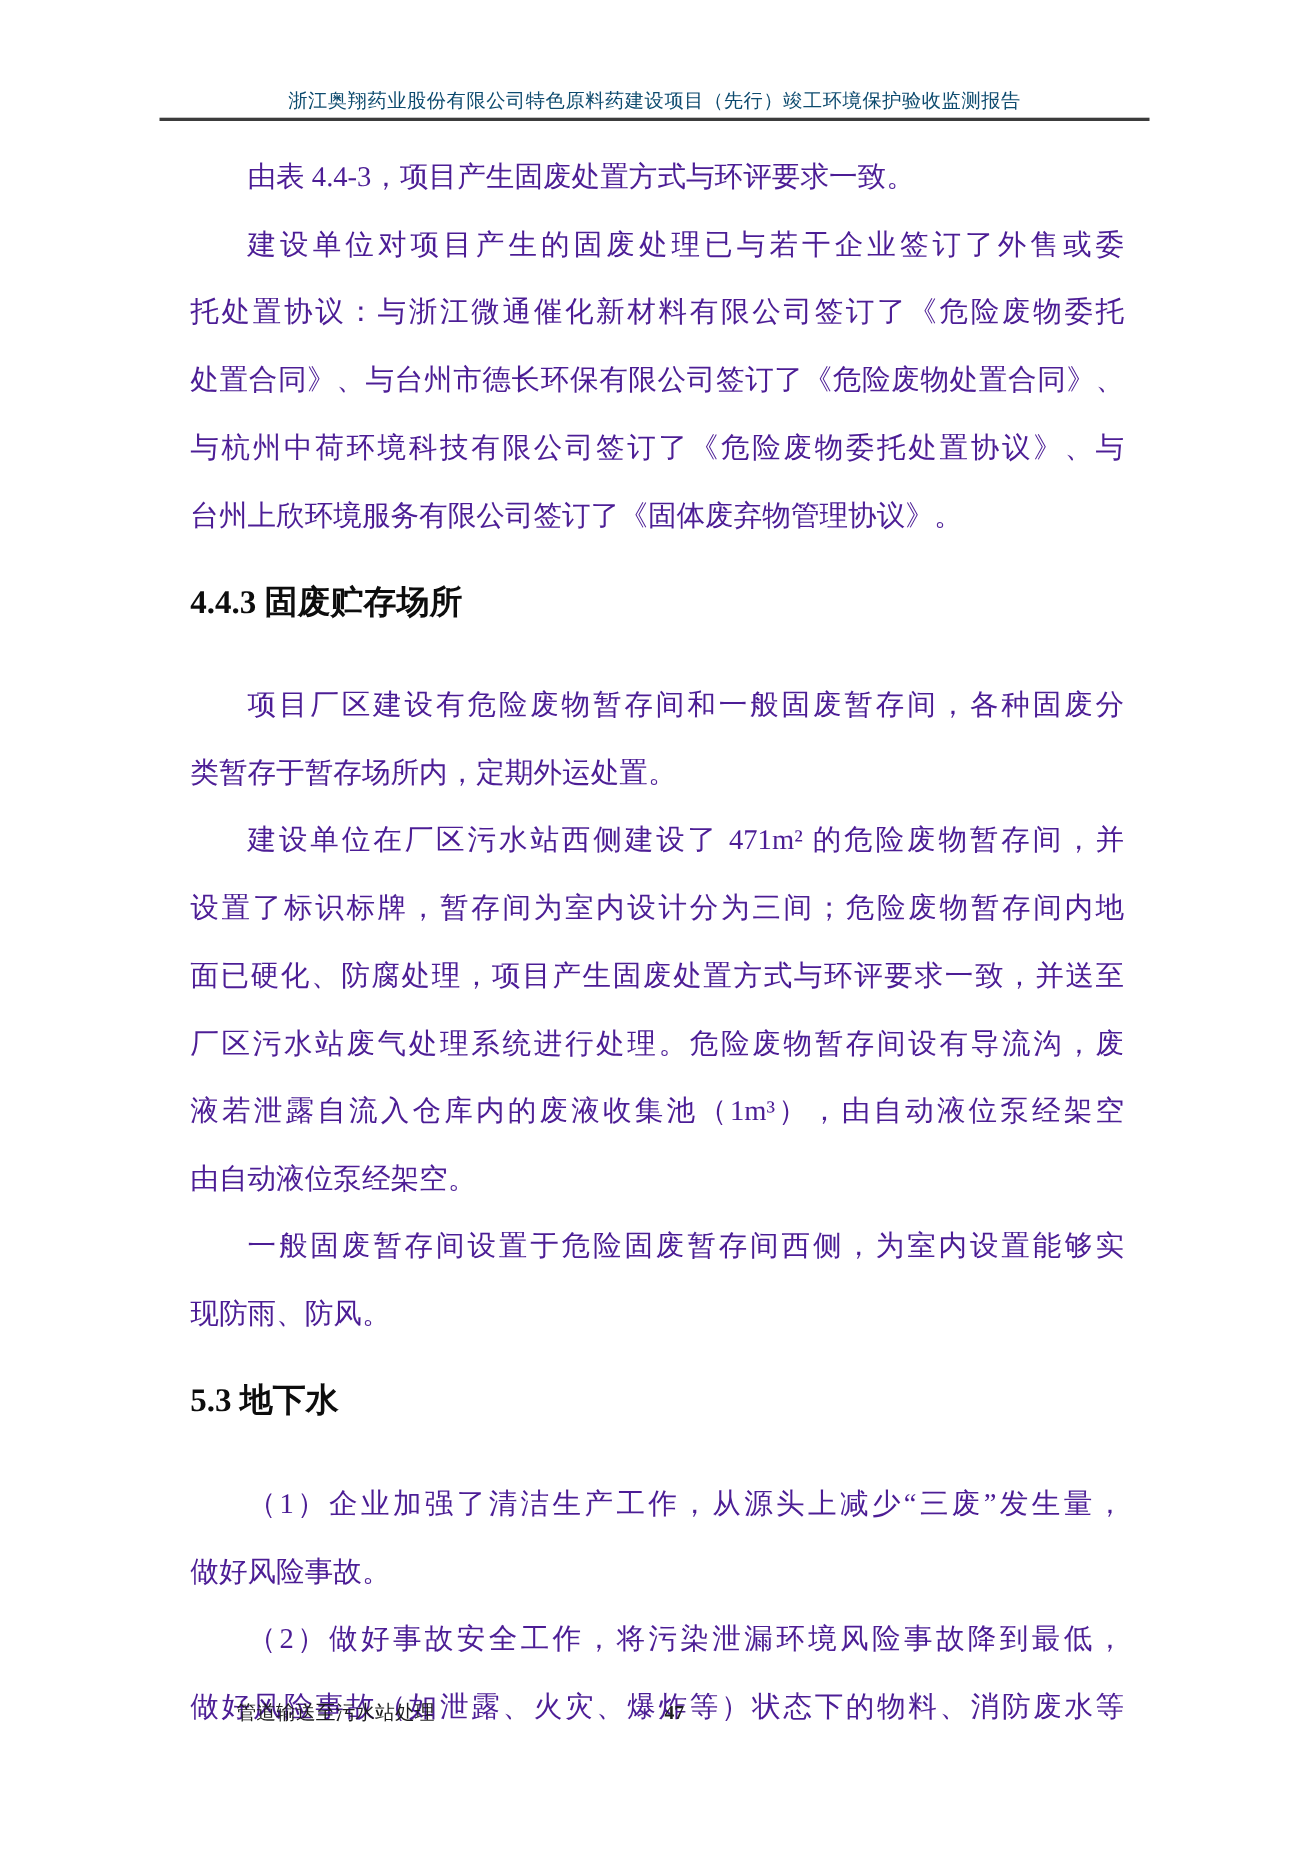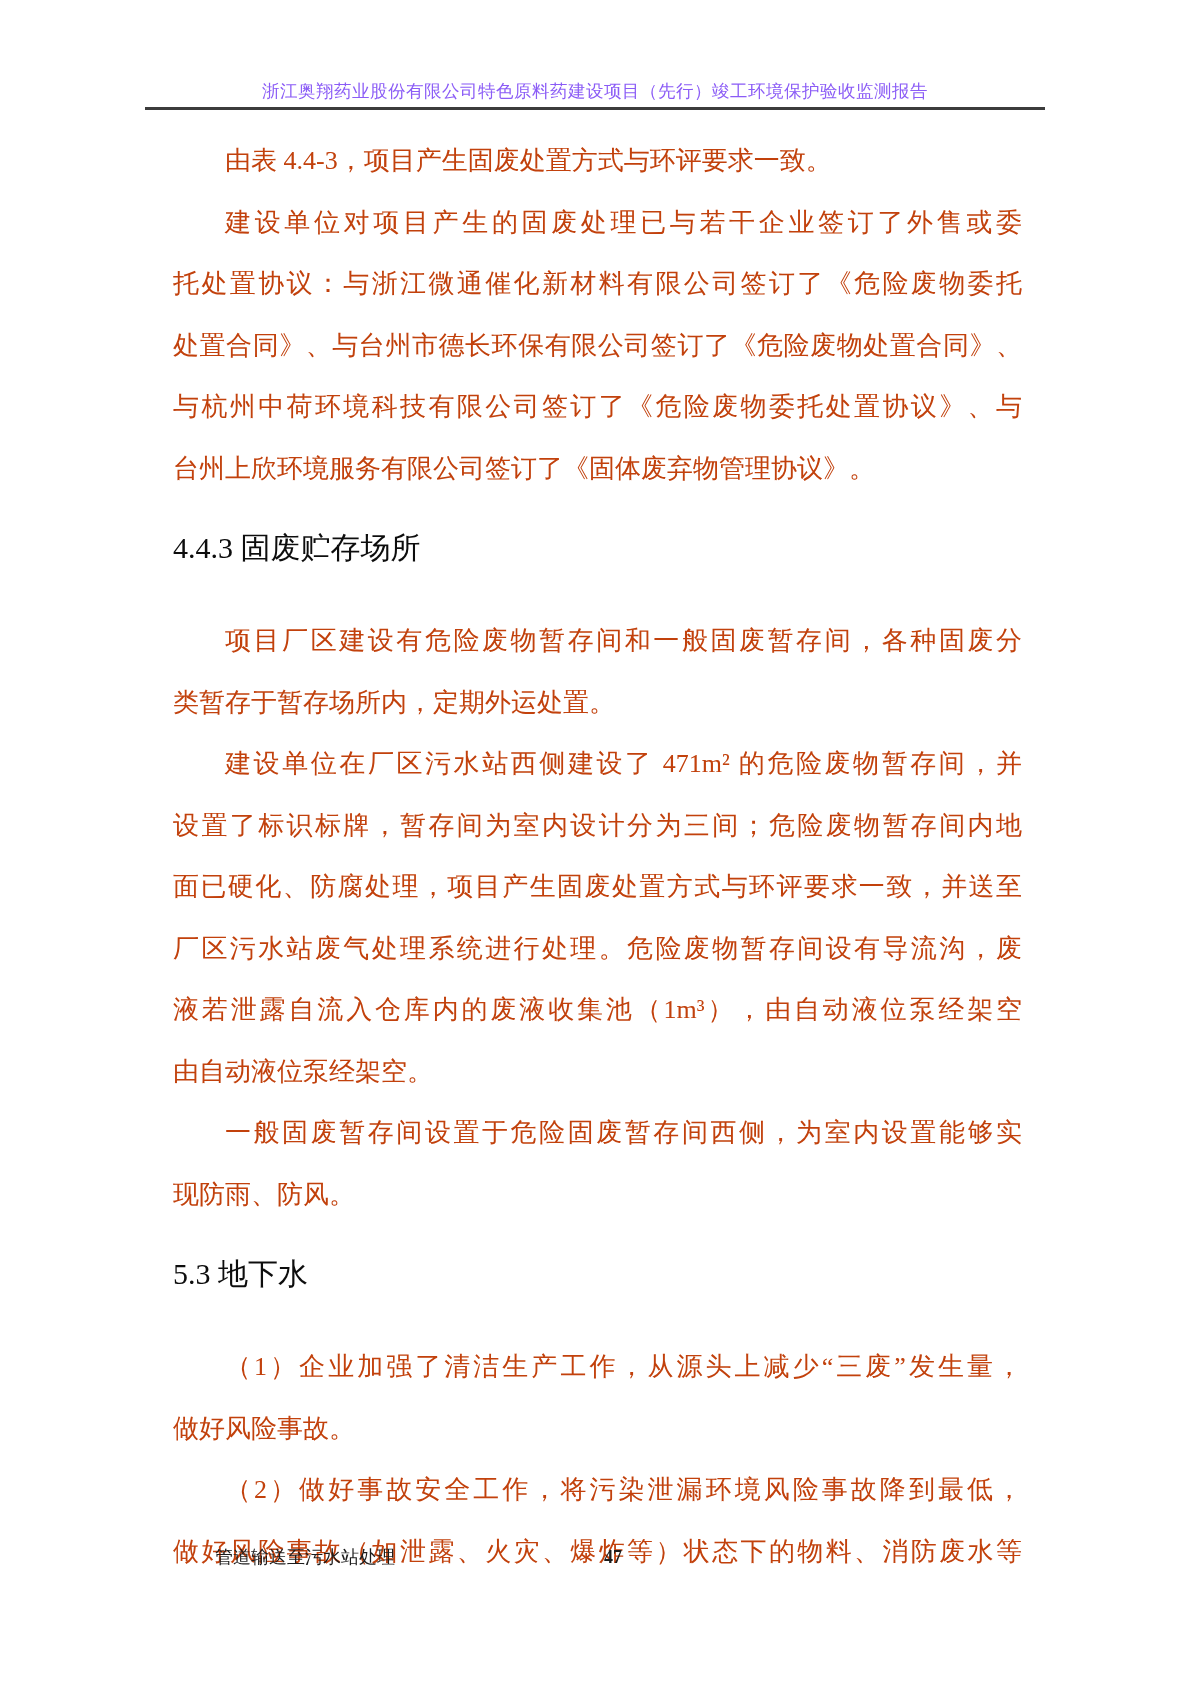--- a/index.html
+++ b/index.html
@@ -18,21 +18,21 @@
   }
   
   .pg-header-text {
     position: absolute;
     top: 78px;
     left: 0;
     width: 100%;
     text-align: center;
     font-size: 17.5px;
     line-height: 26px;
-    color: #8b5cf6;
+    color: #0c4a6e;
     letter-spacing: 0.5px;
   }
   .pg-header-rule {
     position: absolute;
     top: 107px;
     left: 145px;
     width: 900px;
     height: 2.5px;
     background: #3c3c3c;
   }
@@ -46,28 +46,28 @@
   .para { margin: 0; padding: 0; }
   .line {
     display: block;
     font-size: 26px;
     line-height: 61.5px;
     height: 61.5px;
     overflow: hidden;
     text-align: justify;
     text-justify: inter-character;
     white-space: normal;
-    color: #c2410c;
+    color: #4c1d95;
   }
   .line.fill { text-align-last: justify; }
   .line.indent { text-indent: 2em; }
   .heading {
     display: block;
     font-size: 30px;
-    font-weight: normal;
+    font-weight: bold;
     line-height: 65px;
     height: 65px;
     margin-top: 16px;
     color: #0d0d0d;
   }
   
   .pg-footer {
     position: absolute;
     top: 1544px;
     left: 173px;

